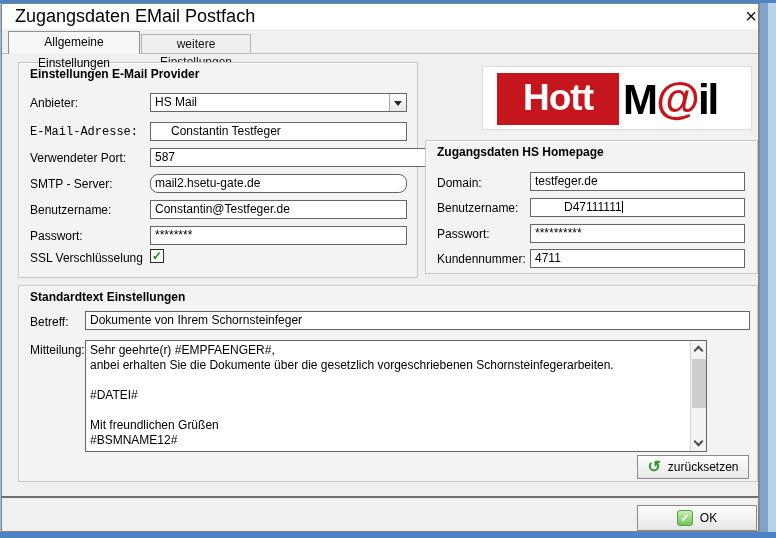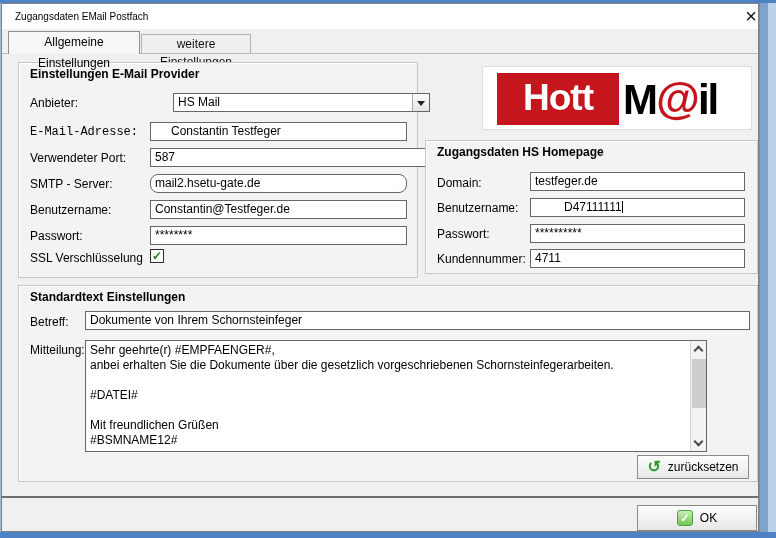--- a/index.html
+++ b/index.html
@@ -12,21 +12,21 @@
   .strip-top    { position:absolute; left:0; top:0; width:776px; height:3px; background:#4d82c4; }
   .strip-bottom { position:absolute; left:0; top:532px; width:776px; height:6px; background:#4d82c4; }
   .strip-left   { position:absolute; left:0; top:3px; width:1px; height:529px; background:#9dbbdc; }
   .strip-right  { position:absolute; left:759px; top:3px; width:17px; height:529px;
                   background:linear-gradient(to right,#8a8a8a 0,#8a8a8a 1px,#7fa3c9 1px,#7fa3c9 9px,#b9d1e9 9px); }
   .dialog {
     position:absolute; left:1px; top:3px; width:758px; height:529px;
     background:#f0f0f0; border:1px solid #808080;
   }
   .titlebar { position:absolute; left:2px; top:4px; width:756px; height:25px; background:#fff; }
-  .title-text { position:absolute; left:13px; top:0; line-height:25px; font-size:10px; }
+  .title-text { position:absolute; left:13px; top:0; line-height:25px; font-size:18px; }
   .close-btn { position:absolute; left:738px; top:2px; width:22px; height:22px; text-align:center;
                font-size:20px; line-height:21px; color:#111; cursor:pointer; }
   
   .tab-active {
     position:absolute; left:8px; top:31px; width:132px; height:23px; background:#f7f7f7;
     border:1px solid #8f8f8f; border-bottom:none; text-align:center; line-height:21px; z-index:3;
   }
   .tab-inactive {
     position:absolute; left:141px; top:34px; width:110px; height:20px; background:#efefef;
     border:1px solid #b3b3b3; border-bottom:none; text-align:center; line-height:18px; color:#111;
@@ -93,21 +93,21 @@
 </div>
 
 <div class="tab-active">Allgemeine Einstellungen</div>
 <div class="tab-inactive">weitere Einstellungen</div>
 <div class="tabpage-line"></div>
 
 <div class="groupbox" style="left:18px; top:62px; width:400px; height:216px;"></div>
 <div class="group-title" style="left:30px; top:67px;">Einstellungen E-Mail Provider</div>
 
 <div class="fld-label" style="left:30px; top:96px;">Anbieter:</div>
-<div class="combo" style="left:150px; top:93px; width:257px;margin-left:23px;">
+<div class="combo" style="left:150px; top:93px; width:257px;">
   <span>HS Mail</span>
   <span class="combo-btn">
       <span class="combo-arrow"></span>
     </span>
 </div>
 
 <div class="fld-label" style="left:30px; top:125px;font-family:Liberation Mono, monospace;">E-Mail-Adresse:</div>
 <div class="textbox" style="left:150px; top:122px; width:257px;padding-left:20px;">
   <span>Constantin Testfeger</span>
 </div>

